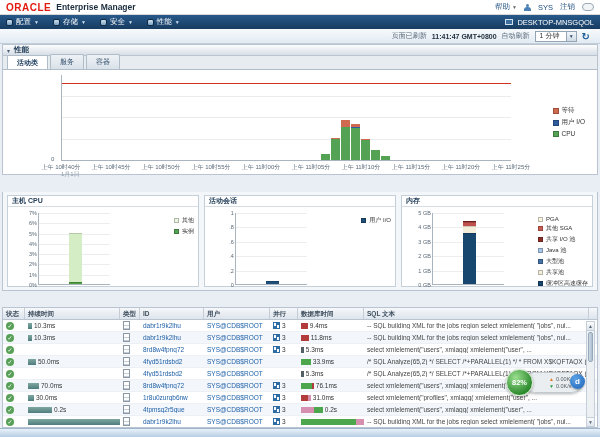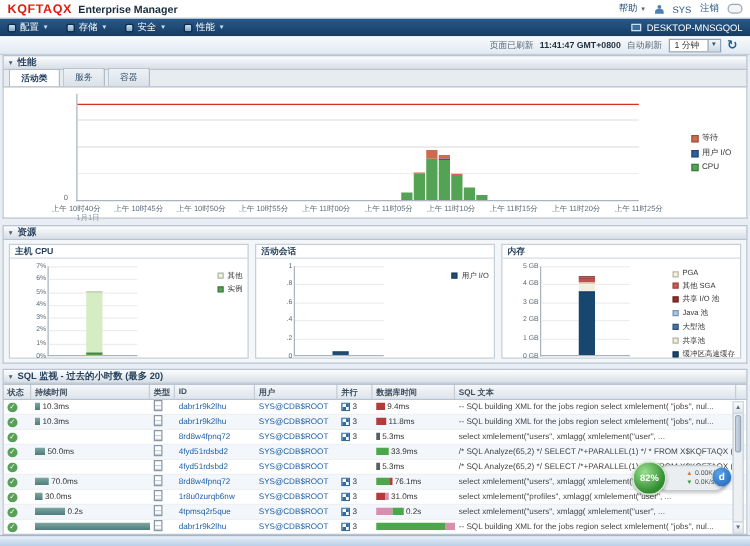--- a/index.html
+++ b/index.html
@@ -131,21 +131,21 @@
   .ov-app { position:absolute; left:570px; top:374px; width:15px; height:15px; border-radius:50%;
             background:radial-gradient(circle at 35% 30%, #5aa2e8, #1d62b4); color:#fff; font-size:8px; font-weight:bold;
             display:flex; align-items:center; justify-content:center; box-shadow:0 1px 2px rgba(0,0,0,.3); }
 </style>
 </head>
 <body>
 
 <div class="screen">
 
   <div class="topbar">
-    <span class="brand">KQFTAQX</span>
+    <span class="brand">ORACLE</span>
     <span class="product">Enterprise Manager</span>
     <div class="topbar-right">
       <span><span>帮助</span> <span class="caret">▼</span></span>
       <span class="person-ico"></span>
       <span>SYS</span>
       <span>注销</span>
       <span class="cloud-ico"></span>
     </div>
   </div>
 
@@ -251,24 +251,20 @@
           <span class="swatch" style="background: rgb(47, 94, 158);"></span>
           <span>用户 I/O</span>
         </div>
         <div class="leg-item">
           <span class="swatch" style="background: rgb(84, 162, 84);"></span>
           <span>CPU</span>
         </div>
       </div>
   </div>
 
-  <div class="sec-hdr" style="top:180px;">
-    <span class="tri">▾</span>
-    <span>资源</span>
-  </div>
   <div class="res-wrap">
     <div class="panel">
       <div class="panel-title">主机 CPU</div>
       <div class="chart-area">
           <div class="mini-plot">
             <div class="mini-grid" style="top: 0px;"></div>
             <span class="mini-tick" style="top: 0px;">7%</span>
             <div class="mini-grid" style="top: 10.2857px;"></div>
             <span class="mini-tick" style="top: 10.2857px;">6%</span>
             <div class="mini-grid" style="top: 20.5714px;"></div>
@@ -375,24 +371,20 @@
             </div>
             <div class="leg-item">
               <span class="swatch" style="background: rgb(23, 70, 110);"></span>
               <span>缓冲区高速缓存</span>
             </div>
           </div>
         </div>
     </div>
   </div>
 
-  <div class="sec-hdr" style="top:295px;">
-    <span class="tri">▾</span>
-    <span>SQL 监视 - 过去的小时数 (最多 20)</span>
-  </div>
   <div class="tbl-hdr" id="sql-header">
       <div class="th" style="width: 22px;">状态</div>
       <div class="th" style="width: 95px;">持续时间</div>
       <div class="th" style="width: 20px;">类型</div>
       <div class="th" style="width: 64px;">ID</div>
       <div class="th" style="width: 66px;">用户</div>
       <div class="th" style="width: 28px;">并行</div>
       <div class="th" style="width: 66px;">数据库时间</div>
       <div class="th" style="width: 225px;">SQL 文本</div>
     </div>

